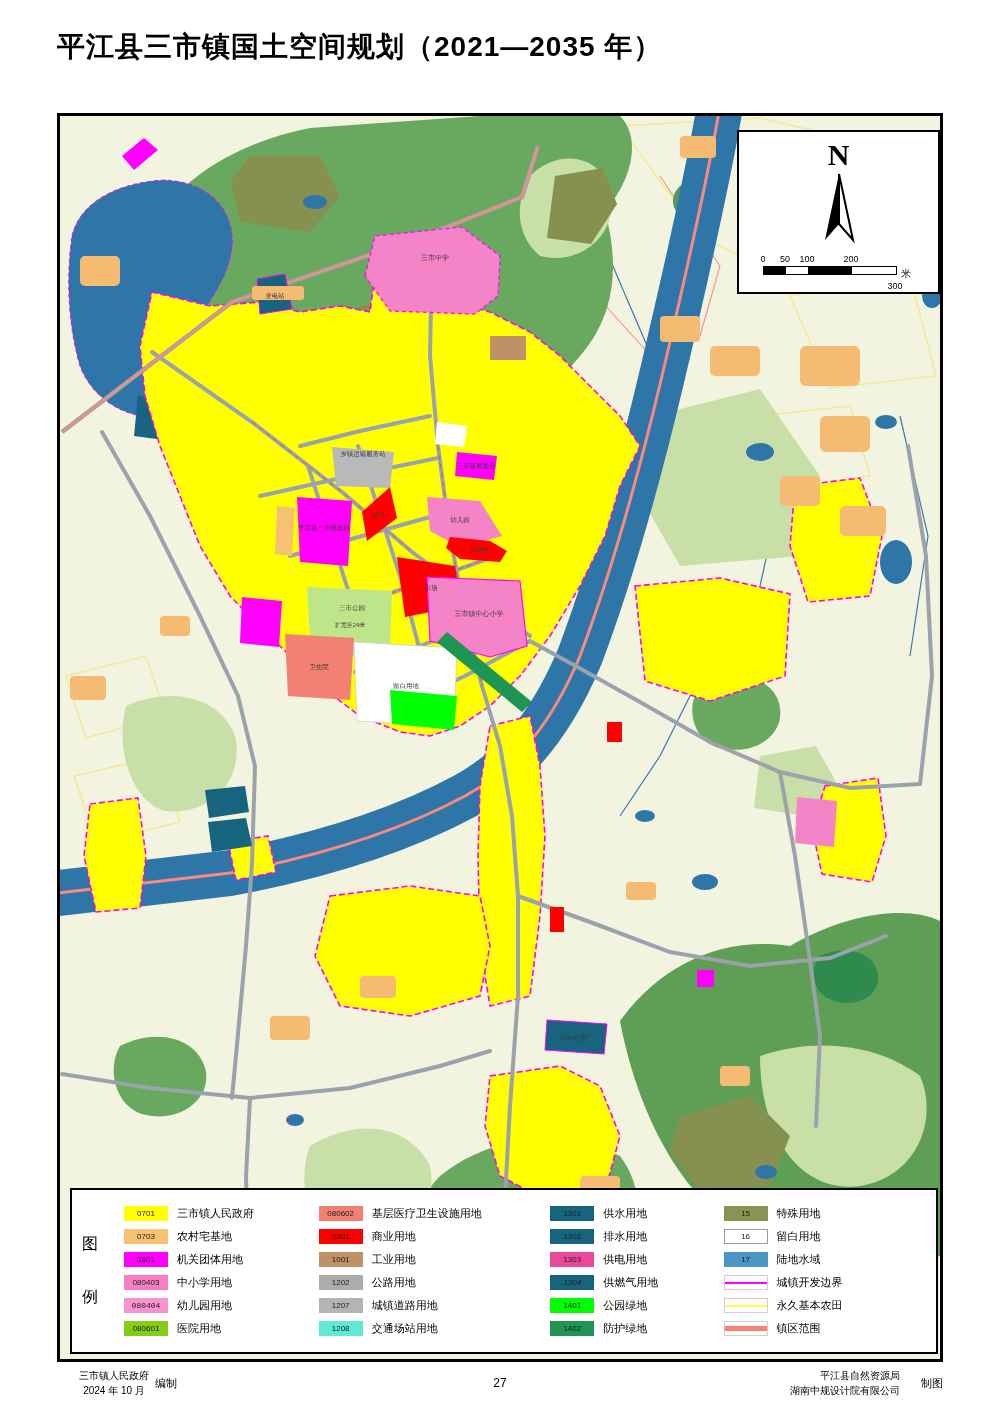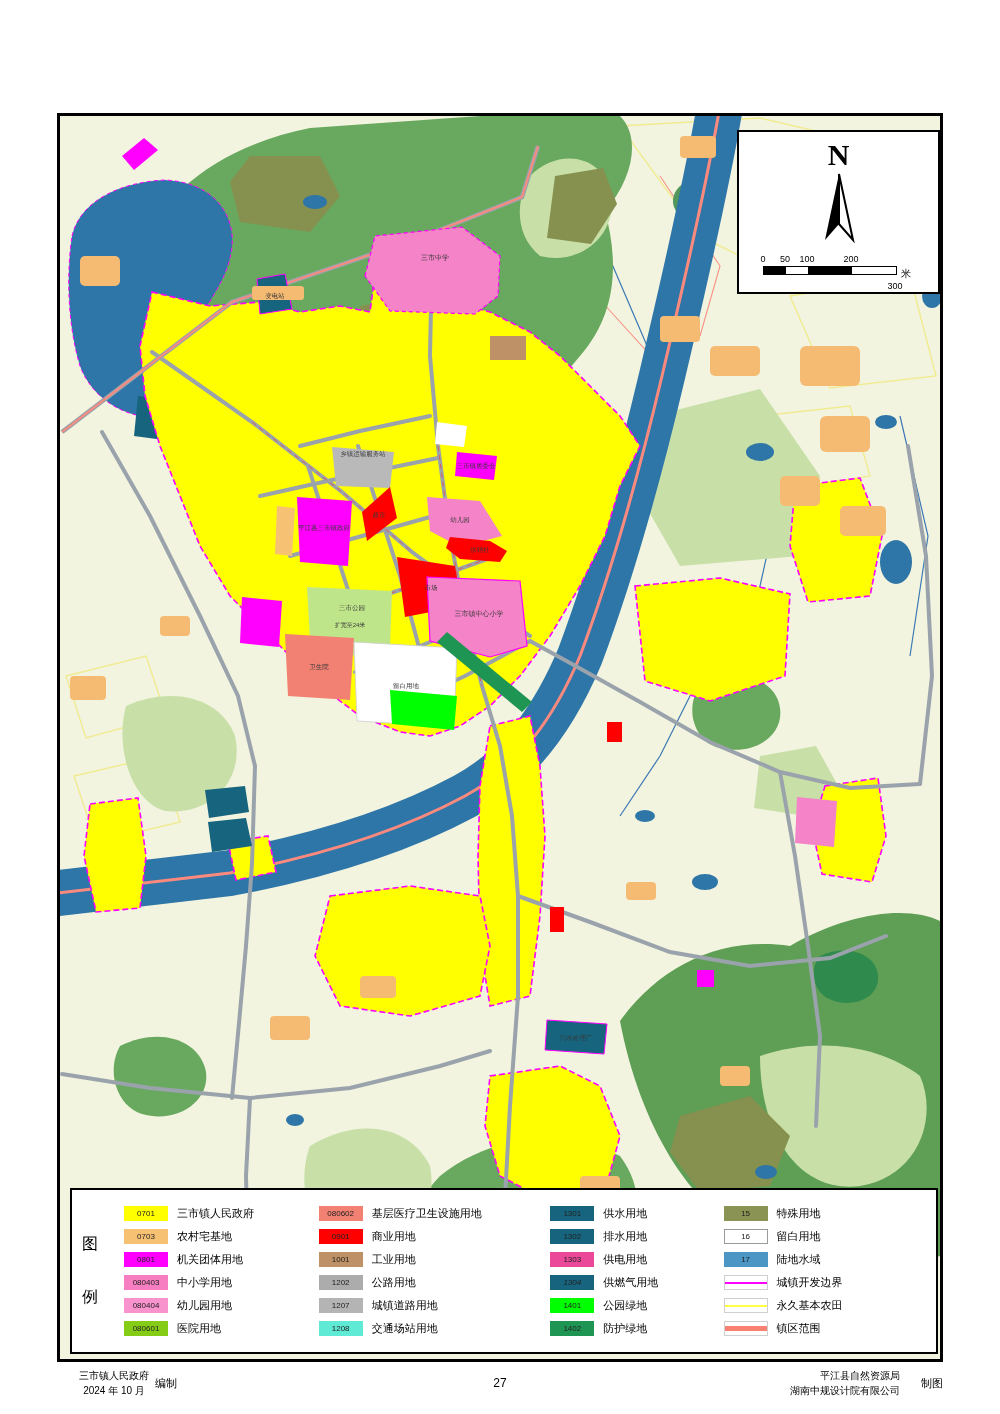--- a/index.html
+++ b/index.html
@@ -38,20 +38,21 @@
   .f-right{position:absolute;right:0;top:0;display:flex;align-items:center;gap:21px;}
   .f-stack{display:flex;flex-direction:column;align-items:center;line-height:1.5;}
   .f-stack.r{align-items:flex-end;}
   .f-role{font-size:11px;}
   .f-center{position:absolute;left:0;right:0;top:8px;text-align:center;font-size:12px;}
 </style>
 </head>
 <body>
 
 <div class="page">
+  <div class="title">平江县三市镇国土空间规划（2021—2035 年）</div>
 
   <div class="map-frame">
     <svg class="mapsvg" viewBox="0 0 880 1243" preserveAspectRatio="none">
 
       <rect x="0" y="0" width="880" height="1243" fill="#F2F4DF"></rect>
 
       <g fill="none" stroke="#F1EB90" stroke-width="1.4">
         <path d="M560,10 L700,2 L820,30 L850,130 L740,170 L640,120 Z"></path>
         <path d="M730,180 L850,160 L876,260 L770,272 Z"></path>
         <path d="M6,560 L86,540 L106,600 L26,622 Z"></path>
@@ -266,21 +267,21 @@
             </div>
             <div class="legend-item">
               <div class="legend-swatch" style="background: rgb(255, 0, 255);">0801</div>
               <span class="legend-label">机关团体用地</span>
             </div>
             <div class="legend-item">
               <div class="legend-swatch" style="background: rgb(247, 126, 192);">080403</div>
               <span class="legend-label">中小学用地</span>
             </div>
             <div class="legend-item">
-              <div class="legend-swatch" style="background: rgb(248, 147, 206);">080404</div>
+              <div class="legend-swatch" style="background: rgb(248, 147, 206); font-family: Liberation Mono, monospace;">080404</div>
               <span class="legend-label">幼儿园用地</span>
             </div>
             <div class="legend-item">
               <div class="legend-swatch" style="background: #84cc16;">080601</div>
               <span class="legend-label">医院用地</span>
             </div>
           </div>
           <div class="legend-col c2">
             <div class="legend-item">
               <div class="legend-swatch" style="background: rgb(242, 129, 115);">080602</div>

